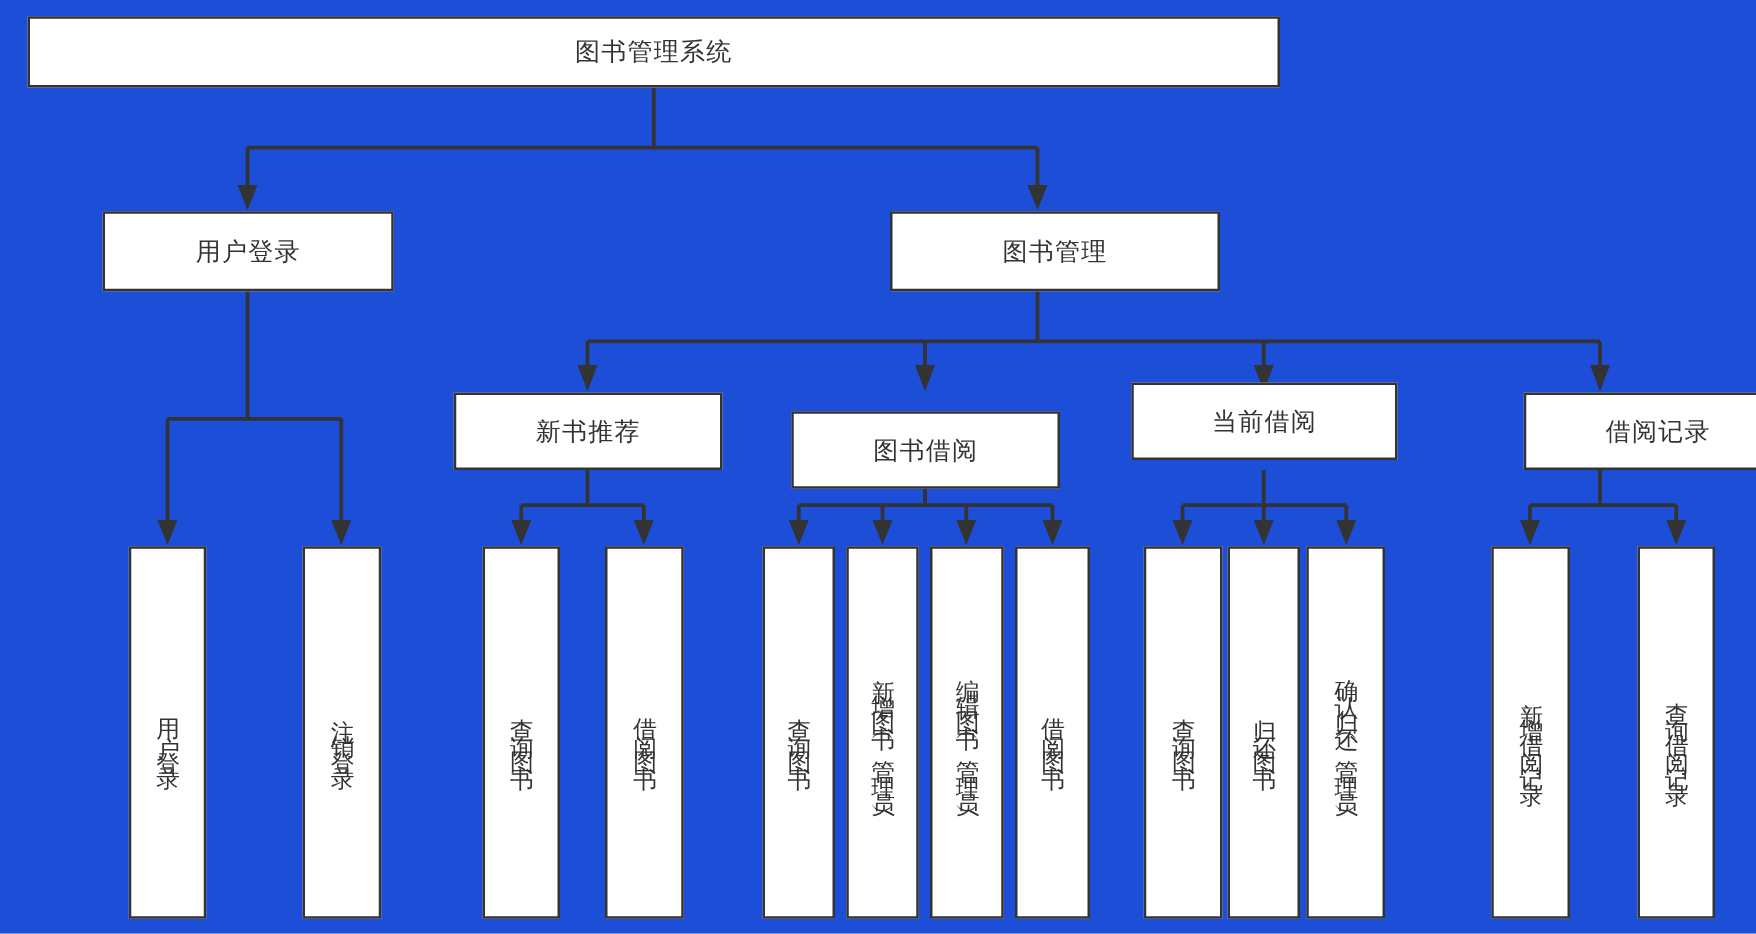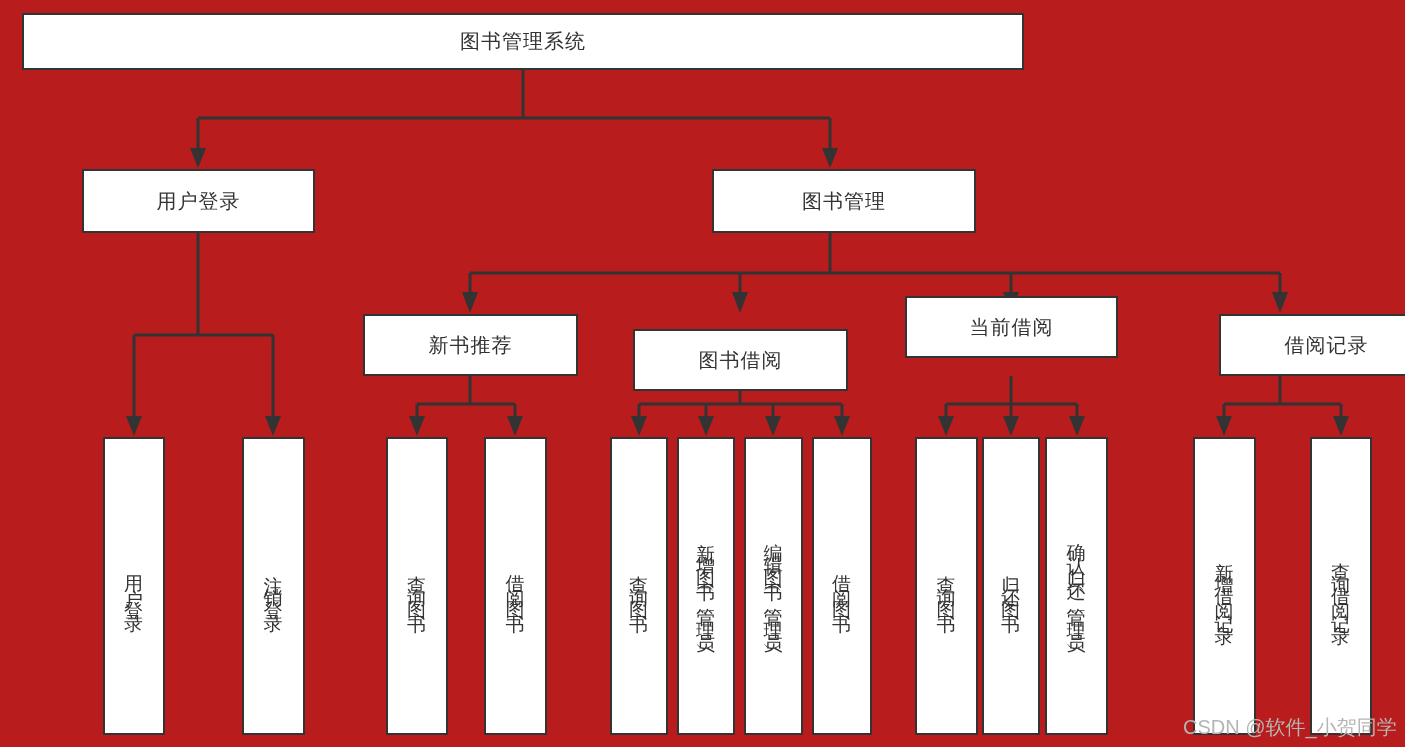--- a/index.html
+++ b/index.html
@@ -1,20 +1,20 @@
 <!DOCTYPE html>
 <html><head>
 <meta charset="utf-8">
 <style>
   html, body { margin: 0; padding: 0; background: #ffffff; }
   .canvas {
     position: relative;
     width: 1405px;
     height: 747px;
-    background: #b91c1c;
+    background: #1d4ed8;
     font-family: "Liberation Sans", "DejaVu Sans", sans-serif;
     overflow: hidden;
   }
   .connectors {
     position: absolute;
     left: 0; top: 0;
     width: 1405px; height: 747px;
     z-index: 1;
   }
   .box {
@@ -42,21 +42,21 @@
     white-space: nowrap;
   }
   
   #root-box        { left: 22px;   top: 13px;  width: 1002px; height: 57px; }
   
   #user-login-box  { left: 82px;   top: 169px; width: 233px;  height: 64px; }
   #book-mgmt-box   { left: 712px;  top: 169px; width: 264px;  height: 64px; }
   
   #new-books-box      { left: 363px;  top: 314px; width: 215px; height: 62px; }
   #book-borrow-box    { left: 633px;  top: 314px; width: 215px; height: 62px; margin-top: 15px; }
-  #current-borrow-box { left: 905px;  top: 296px; width: 213px; height: 62px; }
+  #current-borrow-box { left: 905px;  top: 306px; width: 213px; height: 62px; }
   #borrow-records-box { left: 1219px; top: 314px; width: 215px; height: 62px; }
   
   .leaf { top: 437px; height: 298px; }
   #leaf-1  { left: 103px;  width: 62px; }
   #leaf-2  { left: 242px;  width: 63px; }
   #leaf-3  { left: 386px;  width: 62px; }
   #leaf-4  { left: 484px;  width: 63px; }
   #leaf-5  { left: 610px;  width: 58px; }
   #leaf-6  { left: 677px;  width: 58px; }
   #leaf-7  { left: 744px;  width: 59px; }
@@ -185,15 +185,14 @@
     <span class="vlabel">确认归还（管理员）</span>
   </div>
 
   <div class="box leaf" id="leaf-12">
     <span class="vlabel">新增借阅记录</span>
   </div>
   <div class="box leaf" id="leaf-13">
     <span class="vlabel">查询借阅记录</span>
   </div>
 
-  <div class="watermark">CSDN @软件_小贺同学</div>
 
 </div>
 
 </body></html>

